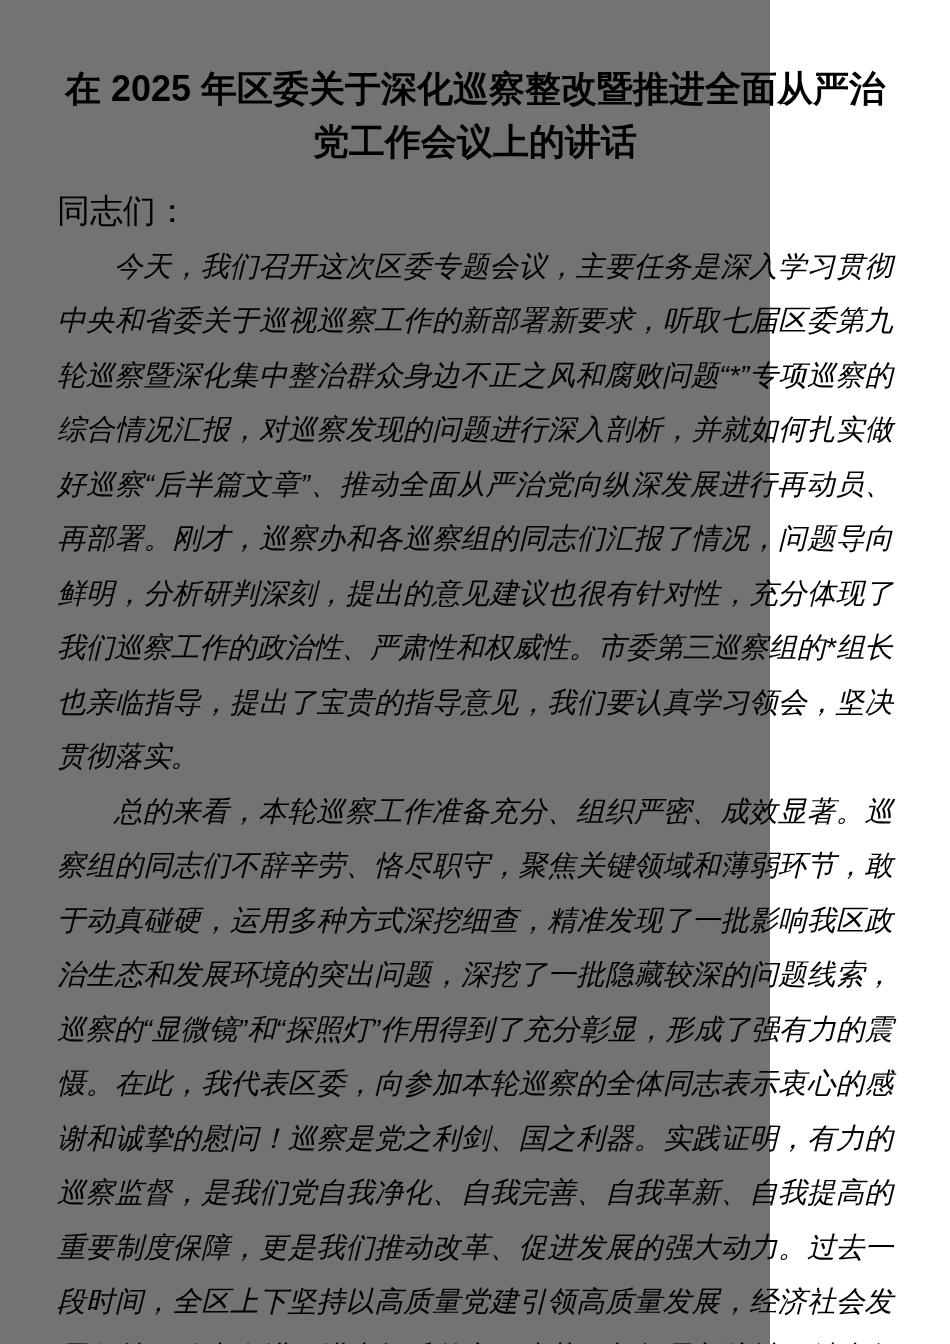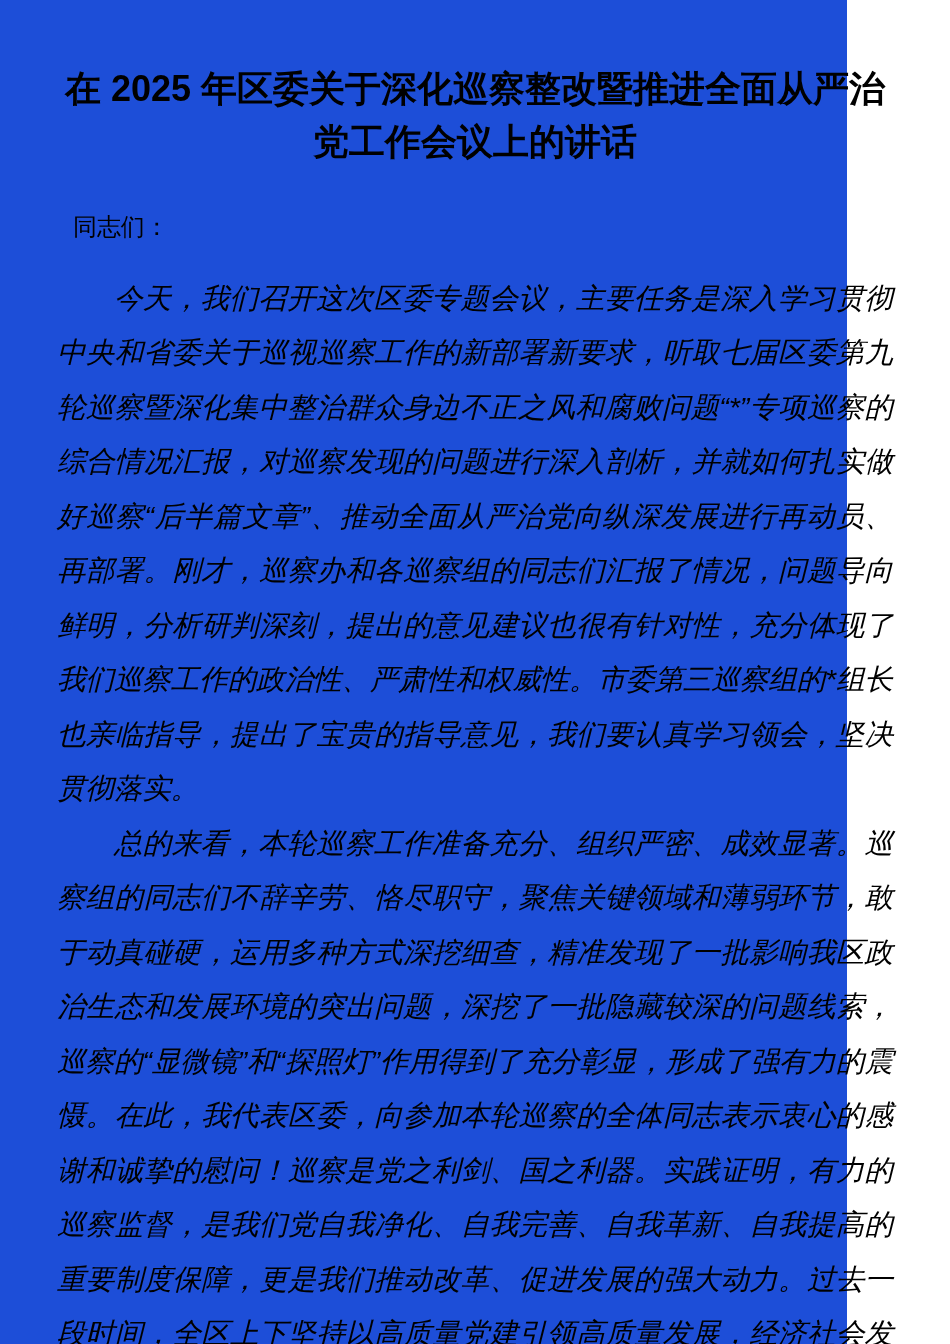--- a/index.html
+++ b/index.html
@@ -9,23 +9,23 @@
   }
   body {
     width: 950px;
     height: 1344px;
     font-family: "Liberation Sans", "DejaVu Sans", sans-serif;
     color: #000000;
     overflow: hidden;
   }
   .page {
     position: relative;
-    width: 847px;
+    width: 770px;
     height: 1344px;
-    background: #1d4ed8;
+    background: #737373;
     box-sizing: border-box;
     padding: 0;
   }
   .doc-body {
     position: absolute;
     left: 57px;
     top: 0;
     width: 836px;
   }
   .doc-title {
@@ -33,23 +33,23 @@
     font-weight: 700;
     line-height: 53px;
     text-align: center;
     letter-spacing: 0px;
     margin: 0;
     padding-top: 62px;
     padding-bottom: 0px;
     word-break: break-all;
   }
   .salutation {
-    font-size: 24px;
+    font-size: 33px;
     line-height: 54.5px;
-    margin: 16px;
+    margin: 0;
     padding-top: 16px;
     text-align: justify;
     text-align-last: left;
     word-break: break-all;
     letter-spacing: -0.1px;
   }
   .para {
     font-size: 28.5px;
     line-height: 54.5px;
     margin: 0;

